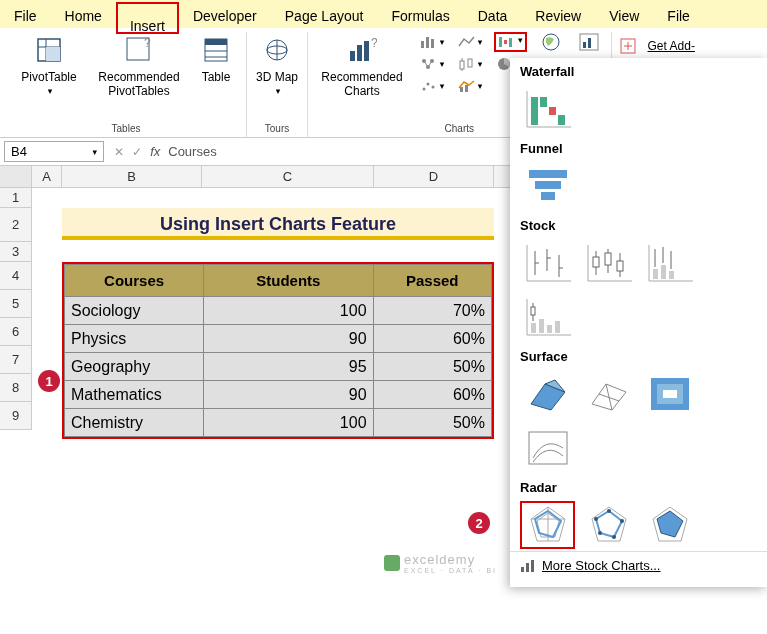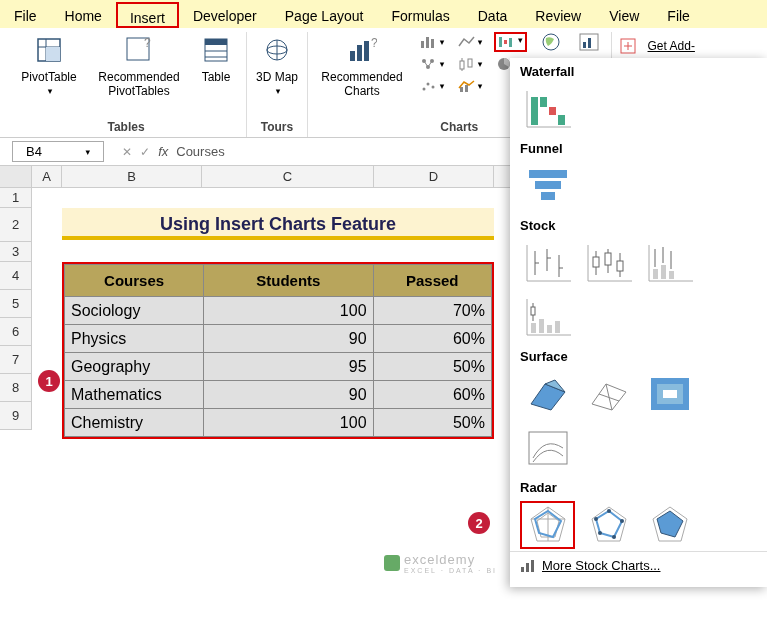--- a/index.html
+++ b/index.html
@@ -1,35 +1,35 @@
 <!DOCTYPE html>
 <html><head>
 <meta charset="utf-8">
 <style>
 * { box-sizing: border-box; margin: 0; padding: 0; font-family: "Segoe UI", Arial, sans-serif; }
 body { background: #fff; width: 767px; height: 634px; overflow: hidden; position: relative; }
 
 .menubar { display: flex; background: #fef9c3; padding: 4px 0 0 0; font-size: 14px; height: 28px; }
 .menubar .tab { padding: 4px 14px; cursor: pointer; }
-.menubar .tab.active { border: 2px solid #d00; margin-top: -2px; padding: 6px 12px; text-align: right; }
+.menubar .tab.active { border: 2px solid #d00; margin-top: -2px; padding: 14px 12px; text-align: right; }
 
 .ribbon { display: flex; background: #fff; border-bottom: 1px solid #ccc; height: 110px; padding: 4px 6px 0 6px; }
 .ribbon-group { display: flex; flex-direction: column; align-items: center; border-right: 1px solid #ddd; padding: 0 8px; }
 .ribbon-group .buttons { display: flex; gap: 10px; flex: 1; align-items: flex-start; }
-.ribbon-group .label { font-size: 12px; color: #444; padding-bottom: 3px; font-weight: bold; }
+.ribbon-group .label { font-size: 10px; color: #444; padding-bottom: 3px; }
 .big-btn { display: flex; flex-direction: column; align-items: center; gap: 2px; width: 70px; font-size: 12px; text-align: center; cursor: pointer; }
 .big-btn .icon { height: 36px; display: flex; align-items: center; justify-content: center; }
 .small-col { display: flex; flex-direction: column; gap: 2px; }
 .small-btn { width: 28px; height: 20px; font-size: 10px; display: flex; align-items: center; justify-content: center; cursor: pointer; }
 .drop-arrow { font-size: 9px; margin-left: 2px; }
 
 .highlight-box { border: 2px solid #d00; padding: 1px 2px; display: inline-flex; }
 
 .namebox-row { display: flex; align-items: center; height: 28px; border-bottom: 1px solid #ccc; background: #fff; }
-.namebox { width: 92px; border: 1px solid #aaa; margin: 2px 12px; padding: 2px 13px; font-size: 13px; display: flex; justify-content: space-between; align-items: center; }
+.namebox { width: 100px; border: 1px solid #aaa; margin: 2px 4px; padding: 2px 6px; font-size: 13px; display: flex; justify-content: space-between; align-items: center; }
 .fx-area { display: flex; align-items: center; gap: 8px; padding: 0 6px; font-size: 13px; }
 .fx-icon { font-style: italic; color: #555; }
 .formula-text { color: #555; }
 .fx-btn { color: #999; font-size: 12px; }
 
 .sheet { position: relative; }
 .col-headers { display: flex; height: 22px; background: #f3f3f3; border-bottom: 1px solid #ccc; }
 .corner { width: 32px; border-right: 1px solid #ccc; background: #e8e8e8; }
 .col-h { text-align: center; font-size: 13px; color: #333; border-right: 1px solid #ccc; line-height: 22px; }
 .col-A { width: 30px; } .col-B { width: 140px; } .col-C { width: 172px; } .col-D { width: 120px; } .col-E { width: 40px; }

